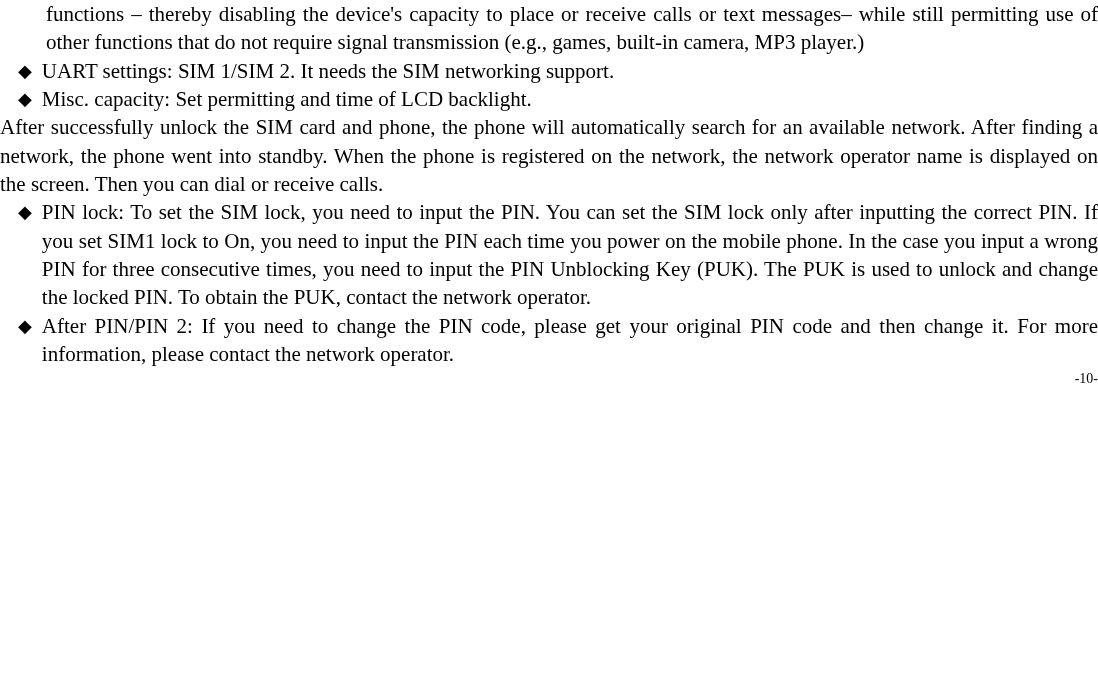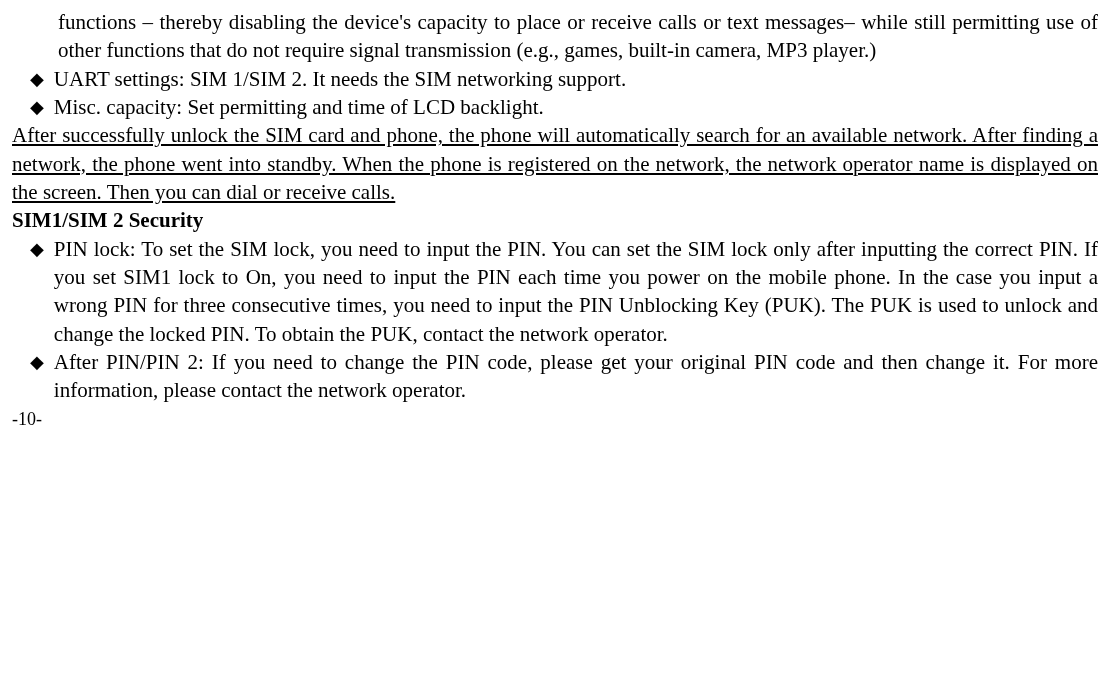--- a/index.html
+++ b/index.html
@@ -7,22 +7,21 @@
       font-size: 21px;
       line-height: 1.35;
       color: #000;
       margin: 0;
       padding: 0;
       width: 1098px;
       height: 698px;
       background: #fff;
     }
     .page {
-      padding: 0 0 0 12px;
-      margin-top: 8px;
+      padding: 0 0 0 0;
     }
     .indent-content {
       margin-left: 46px;
       margin-right: 0px;
       text-align: justify;
     }
     .bullet-row {
       display: flex;
       align-items: flex-start;
       margin-left: 18px;
@@ -46,29 +45,28 @@
       margin-left: 88px;
       margin-top: 30px;
       margin-bottom: 14px;
     }
     .full-para {
       margin-left: 0px;
       margin-right: 0px;
       text-align: justify;
       margin-top: 0;
       margin-bottom: 0;
-      text-decoration: underline;
     }
     .subheading {
       font-weight: bold;
       margin-left: 0px;
     }
     .page-number {
-      text-align: left;
-      font-size: 18px;
+      text-align: right;
+      font-size: 14px;
       margin-top: 2px;
     }
   </style>
 </head>
 <body>
 
 <div class="page">
 
   <div class="indent-content">functions – thereby disabling the device's capacity to place or receive calls or text messages– while still permitting use of other functions that do not require signal transmission (e.g., games, built-in camera, MP3 player.)</div>
 
@@ -84,21 +82,20 @@
     <div class="bullet-text">
       <span class="bold">Misc. capacity</span><span>: Set permitting and time of LCD backlight.</span>
     </div>
   </div>
 
 
   <div class="full-para">After successfully unlock the SIM card and phone, the phone will automatically search for an available network. After finding a network, the phone went into standby. When the phone is registered on the network, the network operator name is displayed on the screen. Then you can dial or receive calls.</div>
 
 
 
-  <div class="subheading">SIM1/SIM 2 Security</div>
 
   <div class="bullet-row">
     <span class="diamond">◆</span>
     <div class="bullet-text">
       <span class="bold">PIN lock:</span><span> To set the SIM lock, you need to input the PIN. You can set the SIM lock only after inputting the correct PIN. If you set SIM1 lock to On, you need to input the PIN each time you power on the mobile phone. In the case you input a wrong PIN for three consecutive times, you need to input the PIN Unblocking Key (PUK). The PUK is used to unlock and change the locked PIN. To obtain the PUK, contact the network operator.</span>
     </div>
   </div>
 
   <div class="bullet-row">
     <span class="diamond">◆</span>

